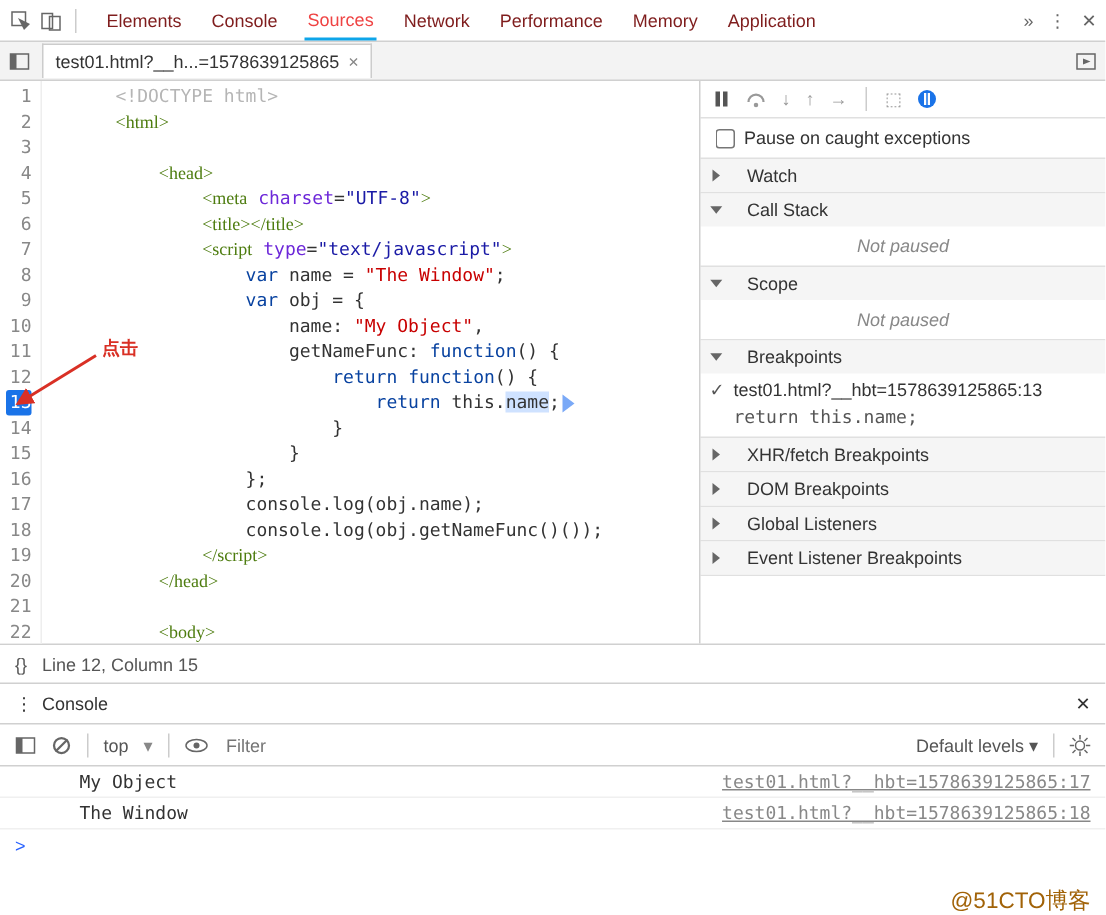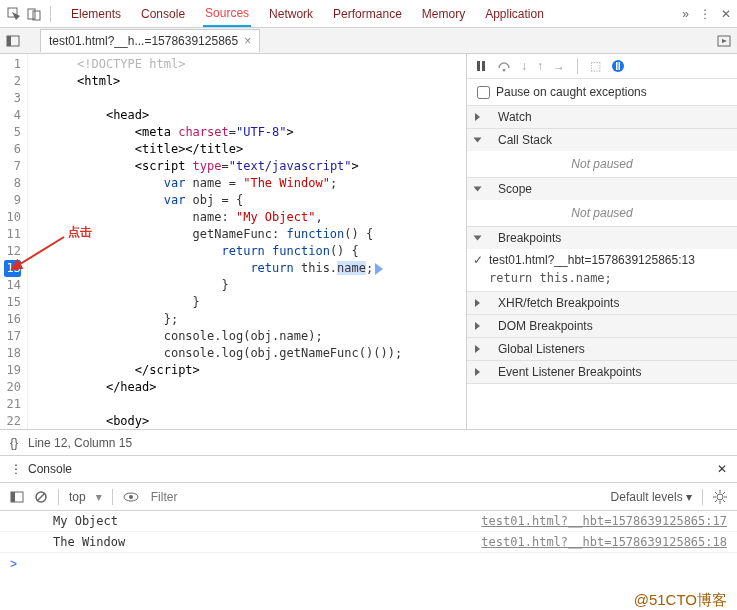--- a/index.html
+++ b/index.html
@@ -4,32 +4,32 @@
 <style>
   * { box-sizing: border-box; }
   body { margin: 0; font-family: "Segoe UI", Arial, sans-serif; font-size: 12px; color: #333; background: #fff; width: 737px; height: 610px; overflow: hidden; position: relative; }
   .topbar { display: flex; align-items: center; height: 28px; border-bottom: 1px solid #d0d0d0; padding: 0 6px; gap: 4px; }
   .topbar .ico { width: 16px; height: 16px; display: flex; align-items: center; justify-content: center; color: #666; }
   .tabs { display: flex; gap: 16px; margin-left: 10px; align-items: center; height: 100%; }
   .tab { color: #7f1d1d; cursor: pointer; padding: 0 2px; height: 100%; display: flex; align-items: center; }
   .tab.active { color: #ef4444; border-bottom: 2px solid #0ea5e9; }
   .right-actions { margin-left: auto; display: flex; gap: 10px; align-items: center; color: #666; }
   .srcrow { display: flex; align-items: center; height: 26px; border-bottom: 1px solid #d0d0d0; padding: 0 6px; background: #f3f3f3; }
-  .filetab { background: #fff; border: 1px solid #ccc; border-bottom: none; height: 23px; display: flex; align-items: center; padding: 0 8px; gap: 6px; color: #333; margin-left: 20px; }
+  .filetab { background: #fff; border: 1px solid #ccc; border-bottom: none; height: 23px; display: flex; align-items: center; padding: 0 8px; gap: 6px; color: #333; margin-left: 8px; }
   .filetab .x { color: #888; }
   .main { display: flex; height: 375px; }
   .editor-wrap { flex: 1; display: flex; font-family: Consolas, monospace; font-size: 12px; line-height: 17px; position: relative; overflow: hidden; border-right: 1px solid #d0d0d0; }
   .gutter { background: #fff; color: #888; text-align: right; padding: 2px 6px 0 4px; min-width: 28px; border-right: 1px solid #eee; user-select: none; }
   .gutter .ln { height: 17px; }
   .gutter .bp { background: #1a73e8; color: #fff; border-radius: 2px; position: relative; }
   .code { padding: 2px 0 0 6px; white-space: pre; position: relative; margin-left: 43px; }
   .code .line { height: 17px; white-space: pre; }
   .c-gray { color: #b5b5b5; }
-  .c-tag { color: #000000; }
-  .c-attr { color: #be185d; text-align: right; }
+  .c-tag { color: #4d7c0f; font-family: Liberation Serif, serif; }
+  .c-attr { color: #6d28d9; text-align: right; }
   .c-str { color: #1a1aa6; }
   .c-prop { color: #c80000; }
   .c-var { color: #0842a0; }
   .annot { position: absolute; color: #d93025; font-weight: 600; left: 68px; top: 170px; font-family: Liberation Sans, sans-serif; }
   .arrow { position: absolute; left: 8px; top: 179px; width: 58px; height: 40px; pointer-events: none; }
   .bp-marker { display:inline-block; width:0; height:0; border-top:6px solid transparent; border-bottom:6px solid transparent; border-left:8px solid #4285f4; vertical-align:middle; margin-left:2px; opacity:.7; }
   .dbg { width: 270px; display: flex; flex-direction: column; font-size: 12px; }
   .dbg-toolbar { display: flex; align-items: center; gap: 10px; padding: 4px 8px; border-bottom: 1px solid #e0e0e0; color: #555; }
   .dbg-toolbar .sep { width:1px; height:16px; background:#ccc; margin:0 2px; }
   .pause-ex { display:flex; align-items:center; gap:6px; padding:6px 10px; border-bottom:1px solid #e0e0e0; }

